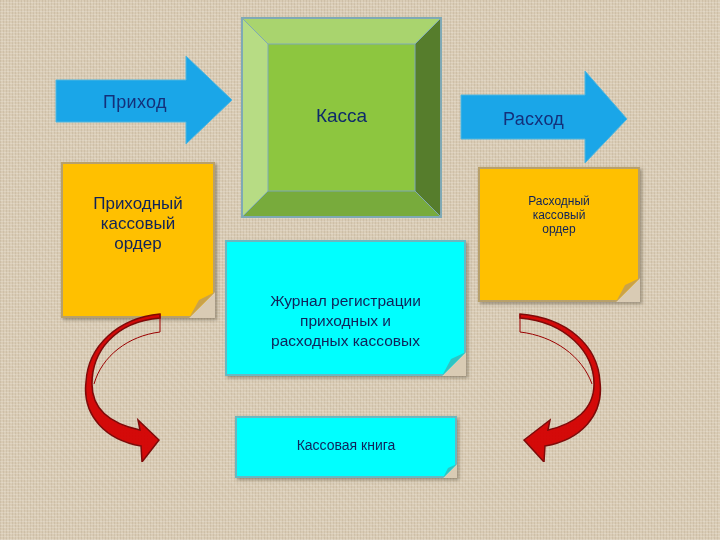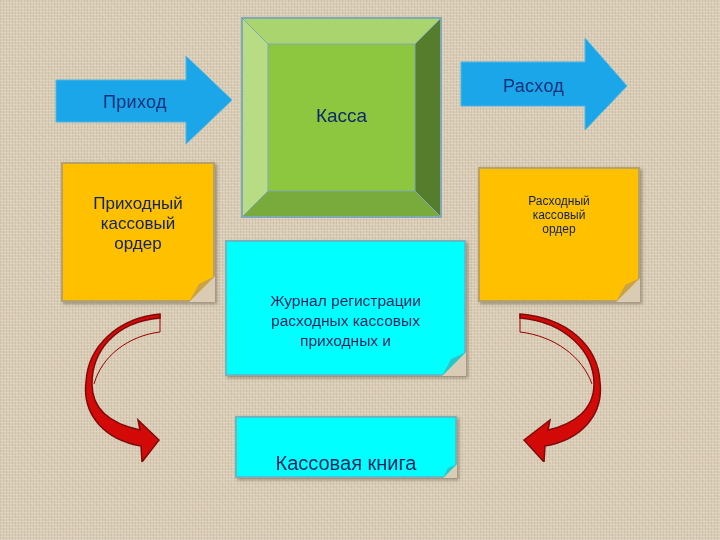--- a/index.html
+++ b/index.html
@@ -55,28 +55,28 @@
     <polygon points="2,199 27,174 174,174 199,199" fill="#78ab3c"></polygon>
     <rect x="27" y="27" width="147" height="147" fill="#8dc63f" stroke="#7fa9b5" stroke-width="1"></rect>
     <line x1="2" y1="2" x2="27" y2="27" stroke="#7fa9b5"></line>
     <line x1="199" y1="2" x2="174" y2="27" stroke="#7fa9b5"></line>
     <line x1="2" y1="199" x2="27" y2="174" stroke="#7fa9b5"></line>
     <line x1="199" y1="199" x2="174" y2="174" stroke="#7fa9b5"></line>
   </svg>
   <div class="kassa-label">Касса</div>
 </div>
 
-<div class="abs arrow" style="left:459px; top:36px; width:172px; height:96px;">
+<div class="abs arrow" style="left:459px; top:69px; width:172px; height:96px;">
   <svg width="172" height="96">
     <polygon points="2,26 126,26 126,2 168,50 126,94 126,70 2,70" fill="#1aa6e8" stroke="#4fb6e0" stroke-width="1"></polygon>
   </svg>
   <div class="arrow-label" style="left:35px; top:40px;">Расход</div>
 </div>
 
-<div class="card card-orange" style="left:61px; top:162px; width:154px; height:140px;">
+<div class="card card-orange" style="left:61px; top:162px; width:154px; height:156px;">
   <div class="card-text" style="top:30px; font-size:17px;">
     <div>Приходный</div>
     <div>кассовый</div>
     <div>ордер</div>
   </div>
   <svg class="fold" width="26" height="26">
     <polygon points="26,0 26,26 0,26" fill="#d9cbb4"></polygon>
     <polygon points="0,26 26,0 10,8" fill="#c9a24a"></polygon>
   </svg>
 </div>
@@ -89,31 +89,31 @@
   </div>
   <svg class="fold" width="24" height="24">
     <polygon points="24,0 24,24 0,24" fill="#d9cbb4"></polygon>
     <polygon points="0,24 24,0 9,7" fill="#c9a24a"></polygon>
   </svg>
 </div>
 
 <div class="card card-cyan" style="left:225px; top:240px; width:241px; height:136px;">
   <div class="card-text" style="top:13px; font-size:15.5px; line-height:1.3;margin-top:36px;">
     <div>Журнал регистрации</div>
+    <div>приходных и</div>
     <div>расходных кассовых</div>
-    <div>приходных и</div>
   </div>
   <svg class="fold" width="24" height="24">
     <polygon points="24,0 24,24 0,24" fill="#d9cbb4"></polygon>
     <polygon points="0,24 24,0 9,7" fill="#2ec4c4"></polygon>
   </svg>
 </div>
 
 <div class="card card-cyan" style="left:235px; top:416px; width:222px; height:62px;">
-  <div class="card-text" style="top:34px; font-size:20px;">Кассовая книга</div>
+  <div class="card-text" style="top:19px; font-size:14px;">Кассовая книга</div>
   <svg class="fold" width="14" height="14">
     <polygon points="14,0 14,14 0,14" fill="#d9cbb4"></polygon>
     <polygon points="0,14 14,0 5,4" fill="#2ec4c4"></polygon>
   </svg>
 </div>
 
 <div class="abs" style="left:84px; top:312px; width:90px; height:150px;">
   <svg width="90" height="150">
     <path d="M76,6 C30,10 8,40 8,72 C8,98 28,112 56,118 L54,108 L75,128 L58,150 L57,134 C22,128 -2,104 2,70 C4,34 34,6 76,2 Z" fill="#d40000" stroke="#7a0000" stroke-width="1.5" opacity="0.95"></path>
     <path d="M76,2 L76,20 C44,24 18,44 10,72" fill="none" stroke="#9a0000" stroke-width="1"></path>

